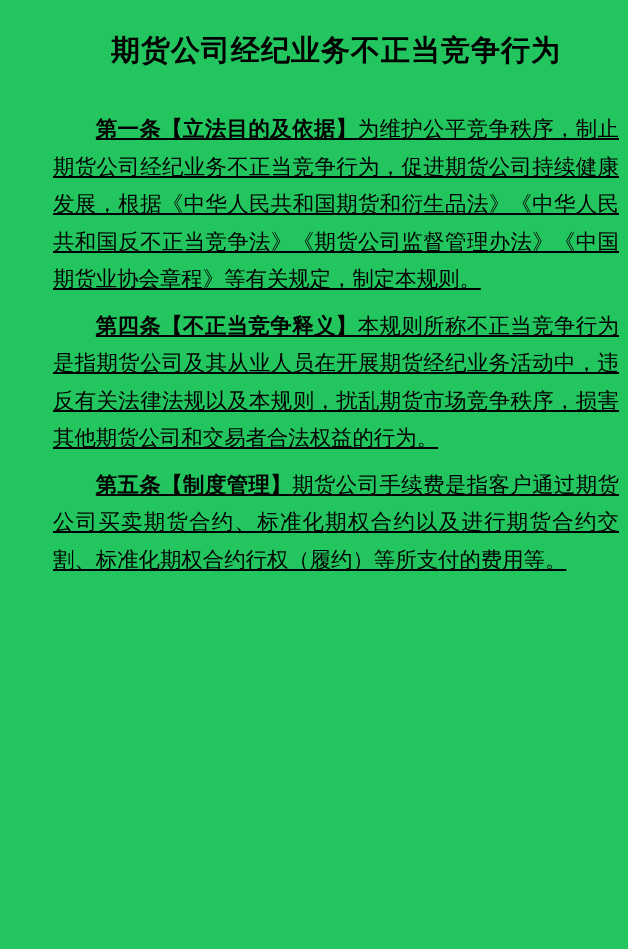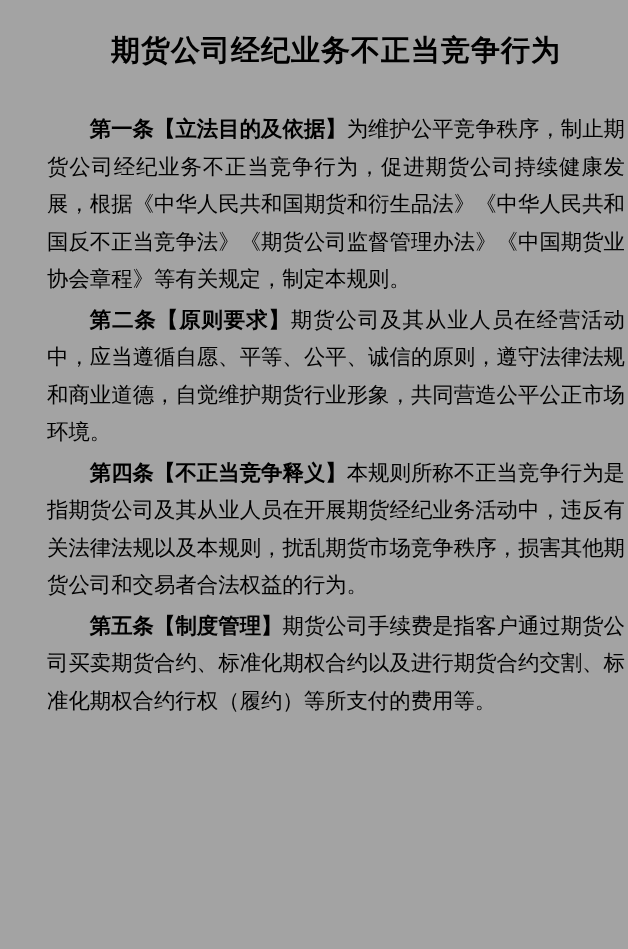--- a/index.html
+++ b/index.html
@@ -6,21 +6,21 @@
     margin: 0;
     padding: 0;
     background: #ffffff;
   }
   .page {
     position: relative;
     width: 628px;
     height: 949px;
     overflow: hidden;
     box-sizing: border-box;
-    background: #a3a3a3;
+    background: #22c55e;
     color: #000000;
     padding: 31px 0 0 44px;
     font-family: "Liberation Serif", "DejaVu Serif", serif;
   }
   .doc-title {
     margin: 0;
     font-size: 29px;
     line-height: 38px;
     font-weight: 700;
     text-align: center;
@@ -31,42 +31,42 @@
   }
   .articles {
     margin-top: 42px;
     font-size: 21.4px;
     line-height: 37.5px;
     text-align: justify;
     text-justify: inter-ideograph;
     text-align-last: left;
   }
   .article {
-    margin: 3px;
+    margin: 9px;
     padding: 0;
     text-indent: 2em;
+    text-decoration: underline;
   }
   .article .heading {
     font-weight: 700;
   }
 </style>
 </head>
 <body>
 
 <div class="page">
 
   <h1 class="doc-title">
     <span class="title-line">期货公司经纪业务不正当竞争行为</span>
   </h1>
 
   <div class="articles">
 
     <p class="article"><span class="heading">第一条【立法目的及依据】</span><span class="body-text">为维护公平竞争秩序，制止期货公司经纪业务不正当竞争行为，促进期货公司持续健康发展，根据《中华人民共和国期货和衍生品法》《中华人民共和国反不正当竞争法》《期货公司监督管理办法》《中国期货业协会章程》等有关规定，制定本规则。</span></p>
 
-    <p class="article"><span class="heading">第二条【原则要求】</span><span class="body-text">期货公司及其从业人员在经营活动中，应当遵循自愿、平等、公平、诚信的原则，遵守法律法规和商业道德，自觉维护期货行业形象，共同营造公平公正市场环境。</span></p>
 
 
     <p class="article"><span class="heading">第四条【不正当竞争释义】</span><span class="body-text">本规则所称不正当竞争行为是指期货公司及其从业人员在开展期货经纪业务活动中，违反有关法律法规以及本规则，扰乱期货市场竞争秩序，损害其他期货公司和交易者合法权益的行为。</span></p>
 
     <p class="article"><span class="heading">第五条【制度管理】</span><span class="body-text">期货公司手续费是指客户通过期货公司买卖期货合约、标准化期权合约以及进行期货合约交割、标准化期权合约行权（履约）等所支付的费用等。</span></p>
 
 
   </div>
 
 </div>

